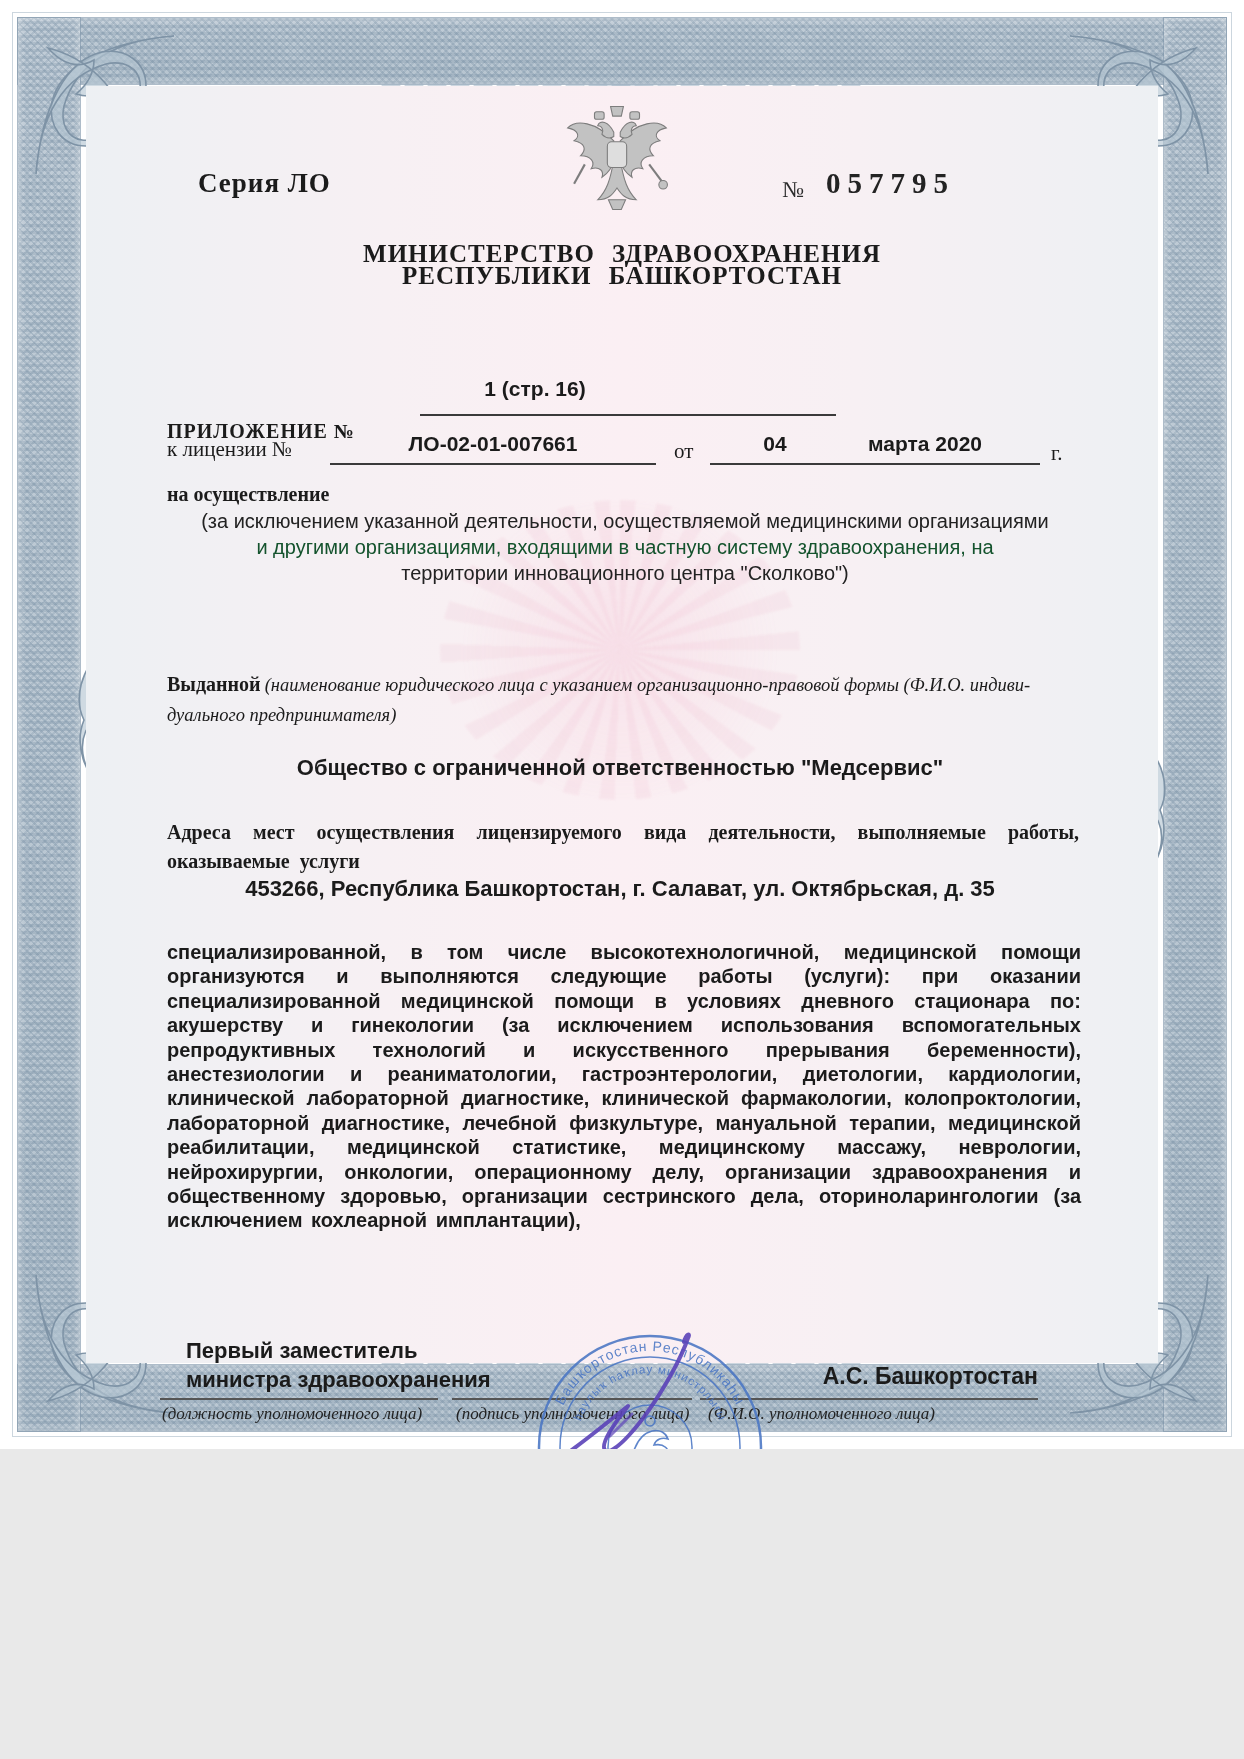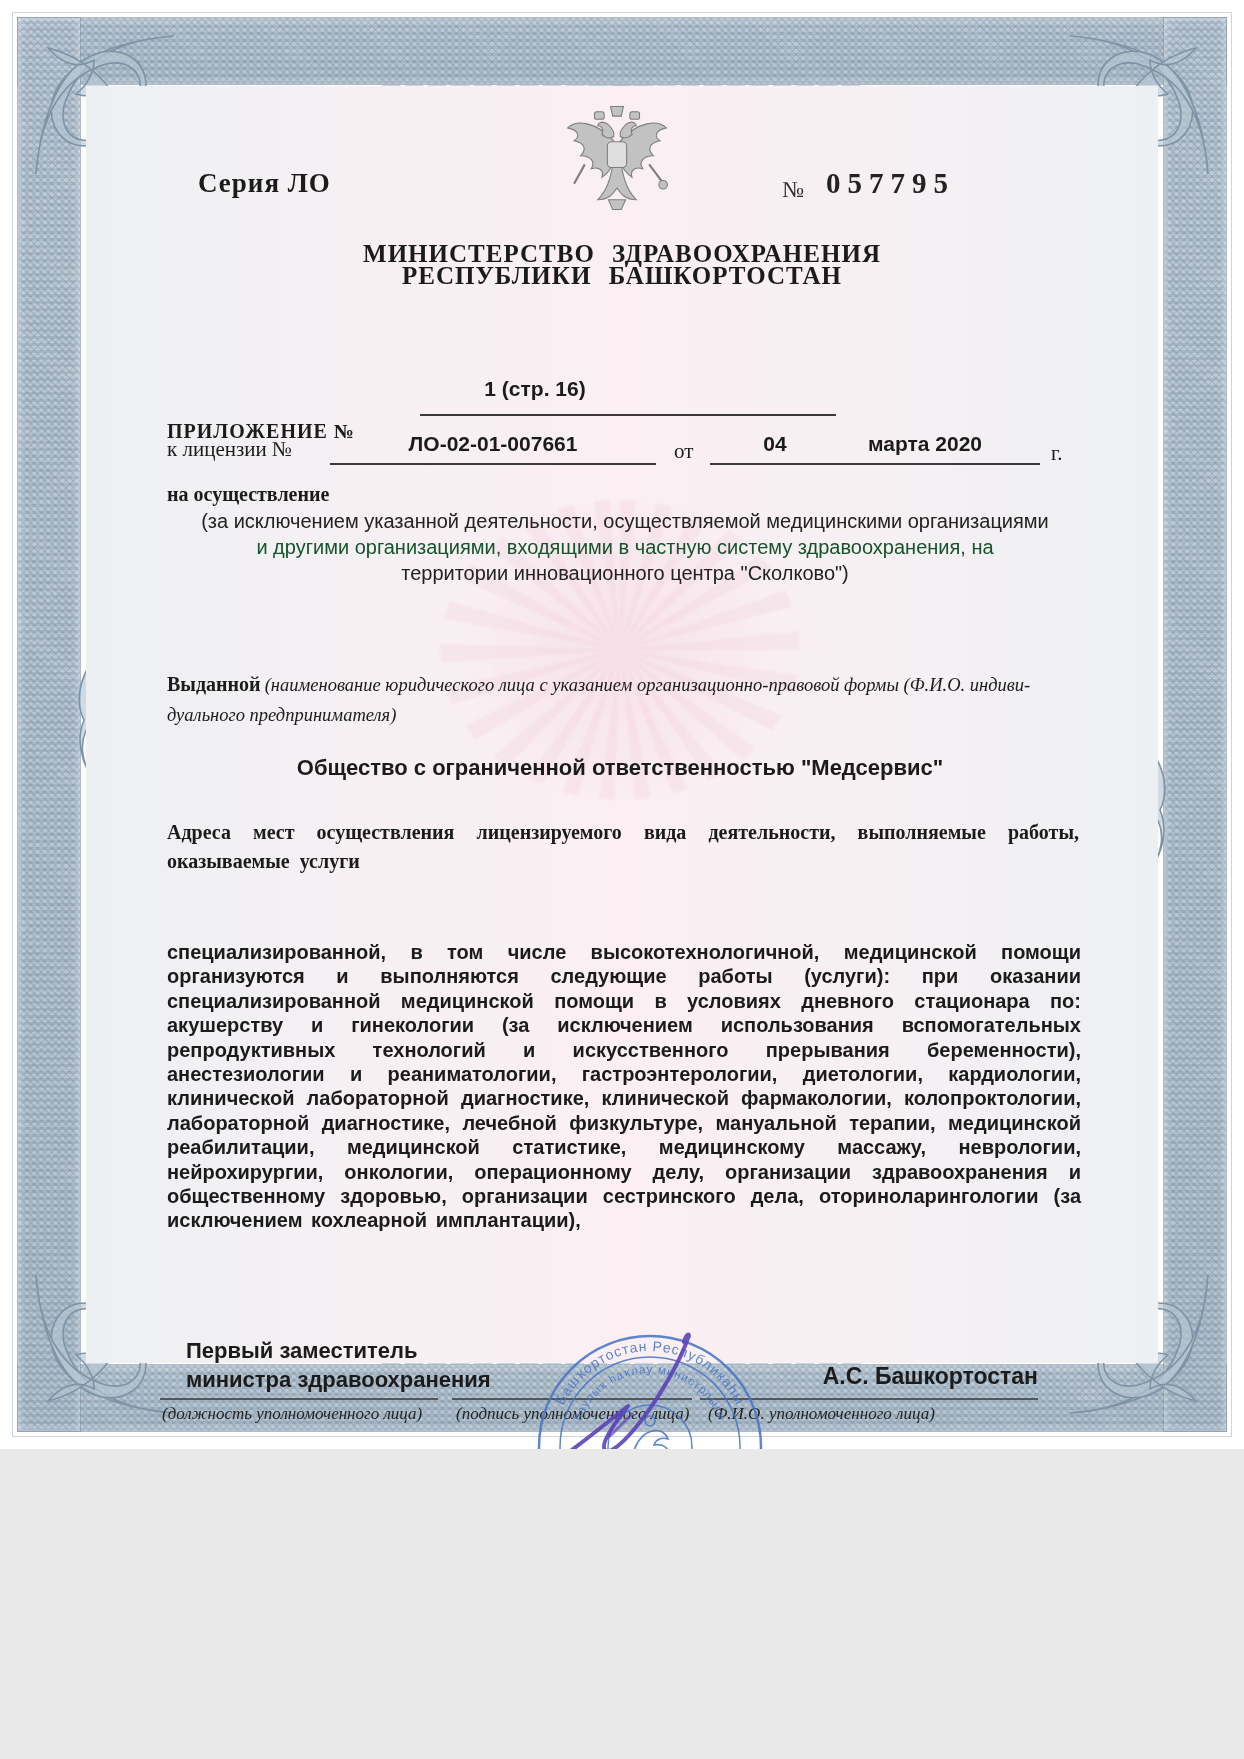--- a/index.html
+++ b/index.html
@@ -157,20 +157,21 @@
   <div class="abs t-sans ctr" style="left:130px;top:536px;width:990px;font-size:20px;font-weight:500;color:#14532d;">и другими организациями, входящими в частную систему здравоохранения, на</div>
   <div class="abs t-sans ctr" style="left:130px;top:562px;width:990px;font-size:20px;font-weight:500;color:#222;">территории инновационного центра "Сколково")</div>
 
   <div class="abs" style="left:167px;top:668px;width:910px;line-height:1.6;">
     <span class="t-serif b" style="font-size:20px;margin-top:24px;">Выданной</span>
     <span class="t-serif i" style="font-size:18.5px;">(наименование юридического лица с указанием организационно-правовой формы (Ф.И.О. индиви-дуального предпринимателя)</span>
   </div>
   <div class="abs t-sans b ctr" style="left:140px;top:755px;width:960px;font-size:22px;">Общество с ограниченной ответственностью "Медсервис"</div>
 
   <div class="abs t-serif b jst" style="left:167px;top:818px;width:912px;font-size:20px;line-height:1.45;word-spacing:5px;">Адреса мест осуществления лицензируемого вида деятельности, выполняемые работы, оказываемые услуги</div>
+  <div class="abs t-sans b ctr" style="left:140px;top:876px;width:960px;font-size:22px;">453266, Республика Башкортостан, г. Салават, ул. Октябрьская, д. 35</div>
 
   <div class="abs t-sans b jst" style="left:167px;top:940px;width:914px;font-size:20px;line-height:24.4px;word-spacing:3px;">специализированной, в том числе высокотехнологичной, медицинской помощи организуются и выполняются следующие работы (услуги): при оказании специализированной медицинской помощи в условиях дневного стационара по: акушерству и гинекологии (за исключением использования вспомогательных репродуктивных технологий и искусственного прерывания беременности), анестезиологии и реаниматологии, гастроэнтерологии, диетологии, кардиологии, клинической лабораторной диагностике, клинической фармакологии, колопроктологии, лабораторной диагностике, лечебной физкультуре, мануальной терапии, медицинской реабилитации, медицинской статистике, медицинскому массажу, неврологии, нейрохирургии, онкологии, операционному делу, организации здравоохранения и общественному здоровью, организации сестринского дела, оториноларингологии (за исключением кохлеарной имплантации),</div>
 
   <div class="abs t-sans b" style="left:186px;top:1338px;font-size:22px;">Первый заместитель</div>
   <div class="abs t-sans b" style="left:186px;top:1367px;font-size:22px;">министра здравоохранения</div>
   <div class="abs t-sans b rt" style="left:700px;top:1363px;width:338px;font-size:23px;">А.С. Башкортостан</div>
 
   <div class="line" style="left:160px;top:1398px;width:278px;background:#555;"></div>
   <div class="line" style="left:452px;top:1398px;width:240px;background:#555;"></div>
   <div class="line" style="left:700px;top:1398px;width:338px;background:#555;"></div>

